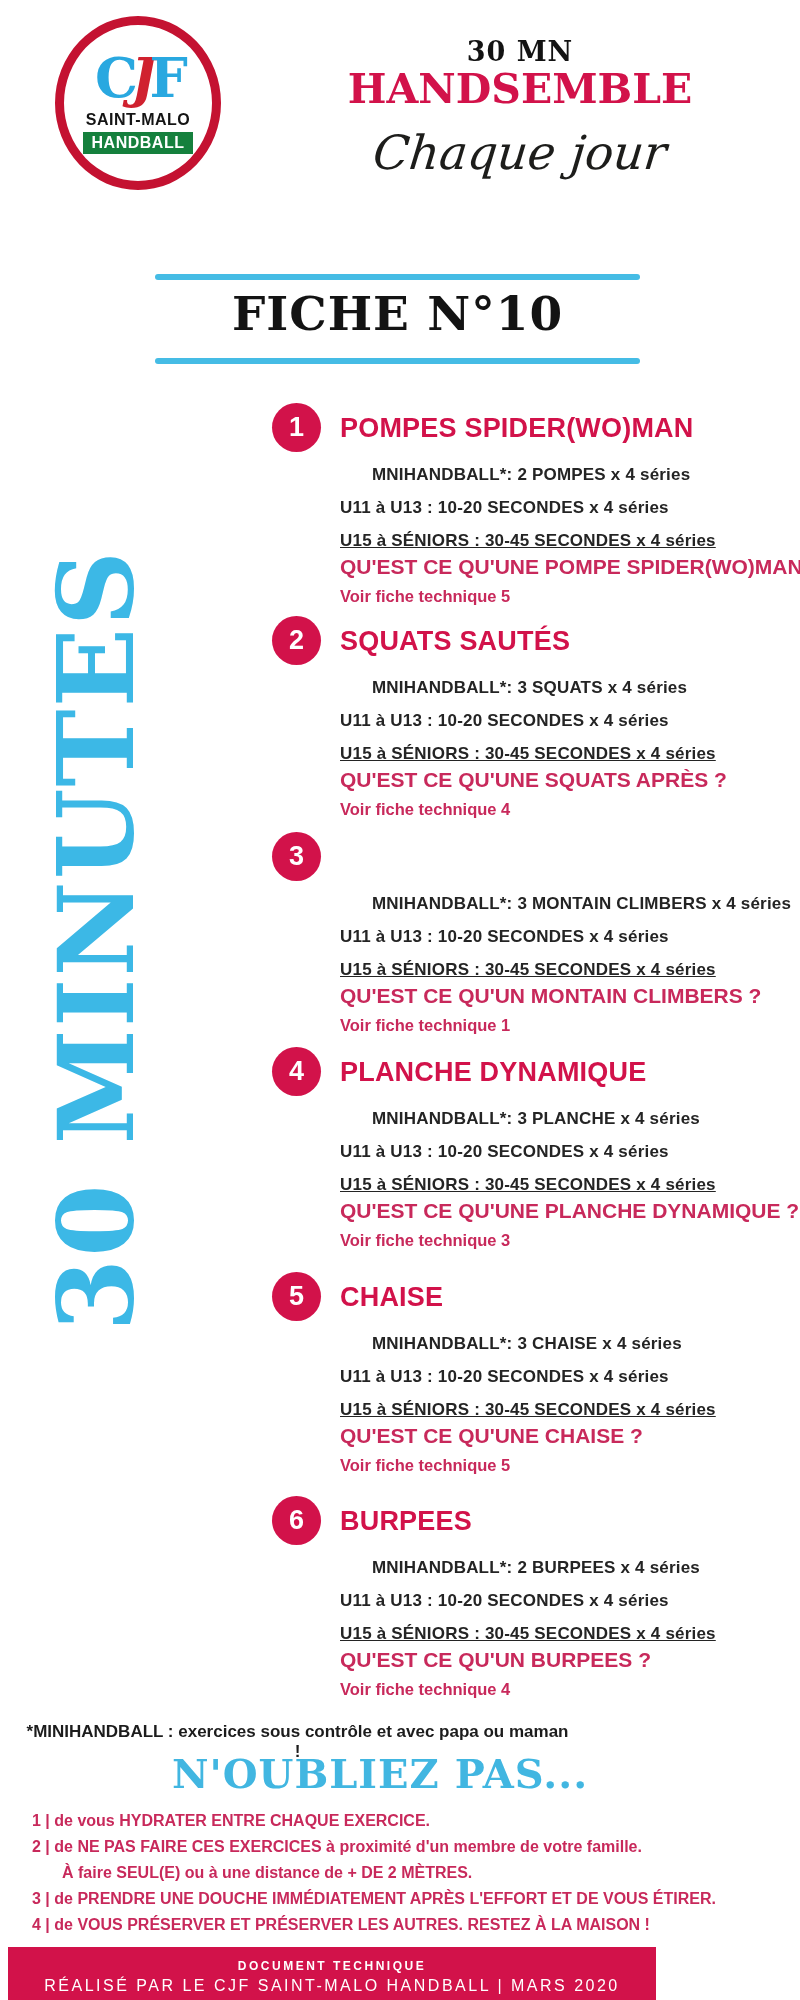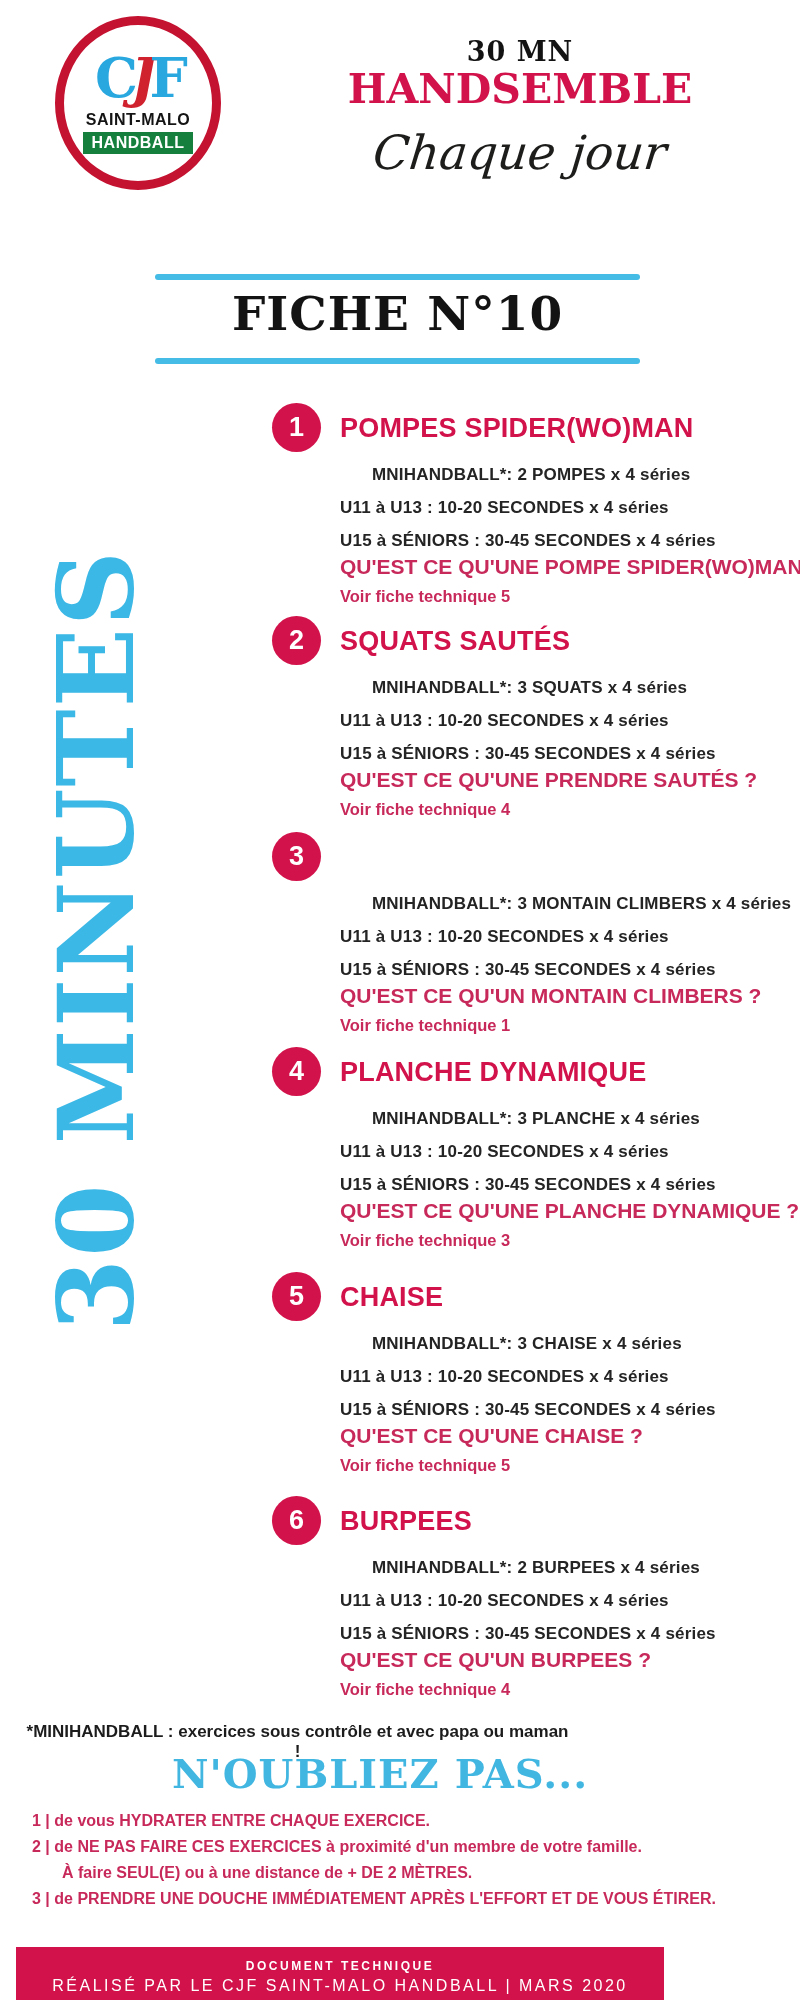--- a/index.html
+++ b/index.html
@@ -59,40 +59,40 @@
     color:#fff; font-size:27px; font-weight:bold;
     text-align:center; line-height:49px;
   }
   .ex-title { position:absolute; left:68px; top:10px; width:400px;
     color:#d2124a; font-size:27px; font-weight:800; letter-spacing:0.2px;
     white-space:nowrap; }
   .ex-line { position:absolute; left:68px; width:420px; font-size:17px;
     font-weight:700; color:#242424; letter-spacing:0.2px; white-space:nowrap; }
   .ex-line.l1 { top:62px;margin-left:32px; }
   .ex-line.l2 { top:95px; }
-  .ex-line.l3 { top:128px; }
+  .ex-line.l3 { top:128px;text-decoration:underline; }
   .ex-question { position:absolute; left:68px; top:152px; width:420px;
     font-size:21px; font-weight:700; color:#c8295b; white-space:nowrap; }
   .ex-reference { position:absolute; left:68px; top:184px; width:420px;
     font-size:16.5px; font-weight:700; color:#c8295b; }
   #ex1 { top:403px; } #ex2 { top:616px; } #ex3 { top:832px; }
   #ex4 { top:1047px; } #ex5 { top:1272px; } #ex6 { top:1496px; }
 
   
   #footnote { left:25px; top:1722px; width:545px; text-align:center;
     font-size:17px; font-weight:bold; color:#1c1c1c; }
   #reminder-title { left:170px; top:1750px; width:420px; text-align:center;
     font-family:"DejaVu Serif", serif; font-weight:bold; font-size:40px;
     color:#41b6e1; letter-spacing:1px; }
   #reminder-list { left:32px; top:1808px; width:740px; }
   .rem-item { color:#c8295b; font-size:16px; font-weight:700; line-height:26px; }
   .rem-item .cont { padding-left:30px; }
 
   
-  #footer { left:16px; top:1947px; width:648px; height:53px; background:#d2124a;
+  #footer { left:8px; top:1947px; width:648px; height:53px; background:#d2124a;
     text-align:center; color:#ffffff; }
   .footer-line1 { margin-top:12px; font-size:12px; font-weight:bold; letter-spacing:2.5px; }
   .footer-line2 { margin-top:4px; font-size:16px; font-weight:normal; letter-spacing:2.5px; }
 </style>
 </head>
 <body>
 
 <div id="page">
 
   <div id="logo" class="abs">
@@ -122,21 +122,21 @@
     <div class="ex-question">QU'EST CE QU'UNE POMPE SPIDER(WO)MAN  ?</div>
     <div class="ex-reference">Voir fiche technique 5</div>
   </div>
 
   <div id="ex2" class="abs exercise">
     <div class="badge">2</div>
     <div class="ex-title">SQUATS SAUTÉS</div>
     <div class="ex-line l1">MNIHANDBALL*: 3 SQUATS x 4 séries</div>
     <div class="ex-line l2">U11 à U13 : 10-20 SECONDES x 4 séries</div>
     <div class="ex-line l3">U15 à SÉNIORS  : 30-45 SECONDES x 4 séries</div>
-    <div class="ex-question">QU'EST CE QU'UNE PRENDRE SAUTÉS ?</div>
+    <div class="ex-question">QU'EST CE QU'UNE SQUATS APRÈS ?</div>
     <div class="ex-reference">Voir fiche technique 4</div>
   </div>
 
   <div id="ex3" class="abs exercise">
     <div class="badge">3</div>
     <div class="ex-line l1">MNIHANDBALL*: 3 MONTAIN CLIMBERS x 4 séries</div>
     <div class="ex-line l2">U11 à U13 : 10-20 SECONDES x 4 séries</div>
     <div class="ex-line l3">U15 à SÉNIORS  : 30-45 SECONDES x 4 séries</div>
     <div class="ex-question">QU'EST CE QU'UN MONTAIN CLIMBERS ?</div>
     <div class="ex-reference">Voir fiche technique 1</div>
@@ -172,20 +172,21 @@
     <div class="ex-reference">Voir fiche technique 4</div>
   </div>
 
   <div id="footnote" class="abs">*MINIHANDBALL : exercices sous contrôle et avec papa ou maman !</div>
 
   <div id="reminder-title" class="abs">N'OUBLIEZ PAS...</div>
   <div id="reminder-list" class="abs">
     <div class="rem-item"><span>1 |</span> <span>de vous HYDRATER ENTRE CHAQUE EXERCICE.</span></div>
     <div class="rem-item"><span>2 |</span> <span>de NE PAS FAIRE CES EXERCICES à proximité d'un membre de votre famille.</span><div class="cont">À faire SEUL(E) ou à une distance de + DE 2 MÈTRES.</div></div>
     <div class="rem-item"><span>3 |</span> <span>de PRENDRE UNE DOUCHE IMMÉDIATEMENT APRÈS L'EFFORT ET DE VOUS ÉTIRER.</span></div>
+    <div class="rem-item"><span>4 |</span> <span>de VOUS PRÉSERVER ET PRÉSERVER LES AUTRES. RESTEZ À LA MAISON !</span></div>
   </div>
 
   <div id="footer" class="abs">
     <div class="footer-line1">DOCUMENT TECHNIQUE</div>
     <div class="footer-line2">RÉALISÉ PAR LE CJF SAINT-MALO HANDBALL  | MARS 2020</div>
   </div>
 
 </div>
 
 </body></html>

